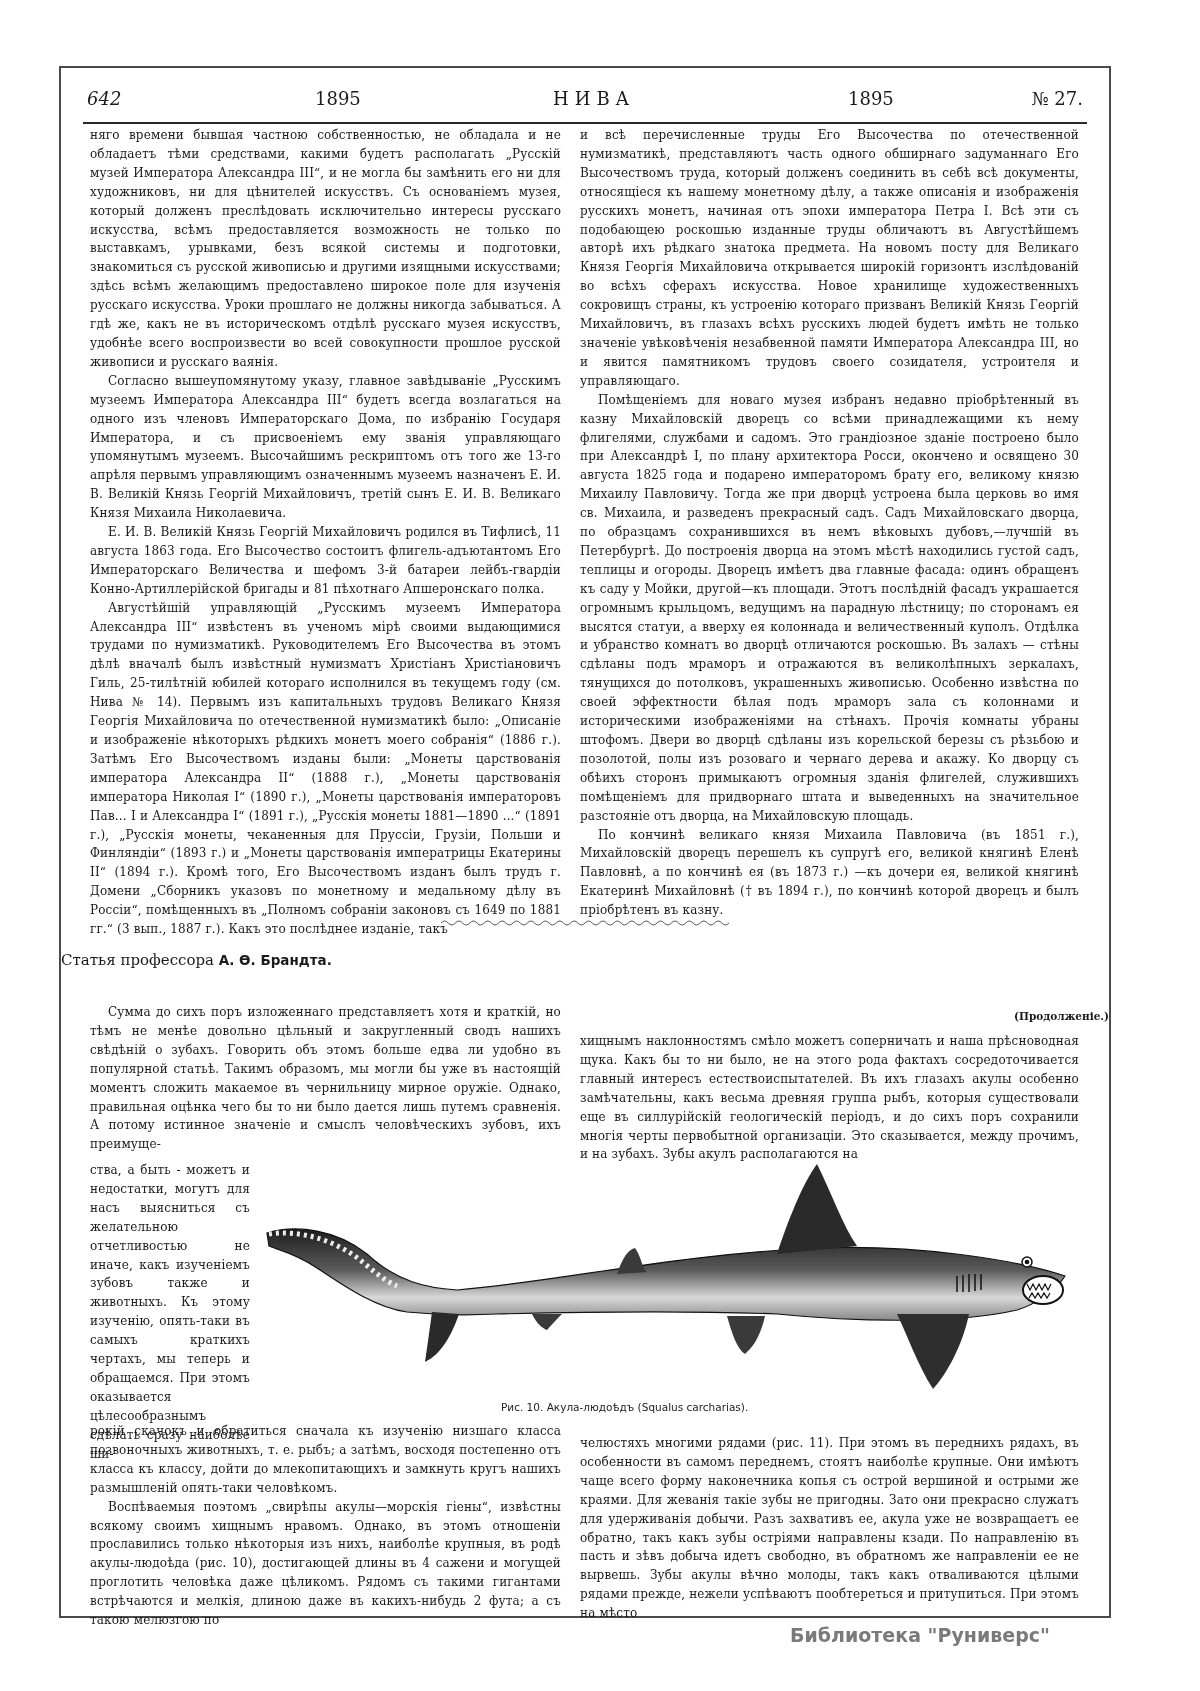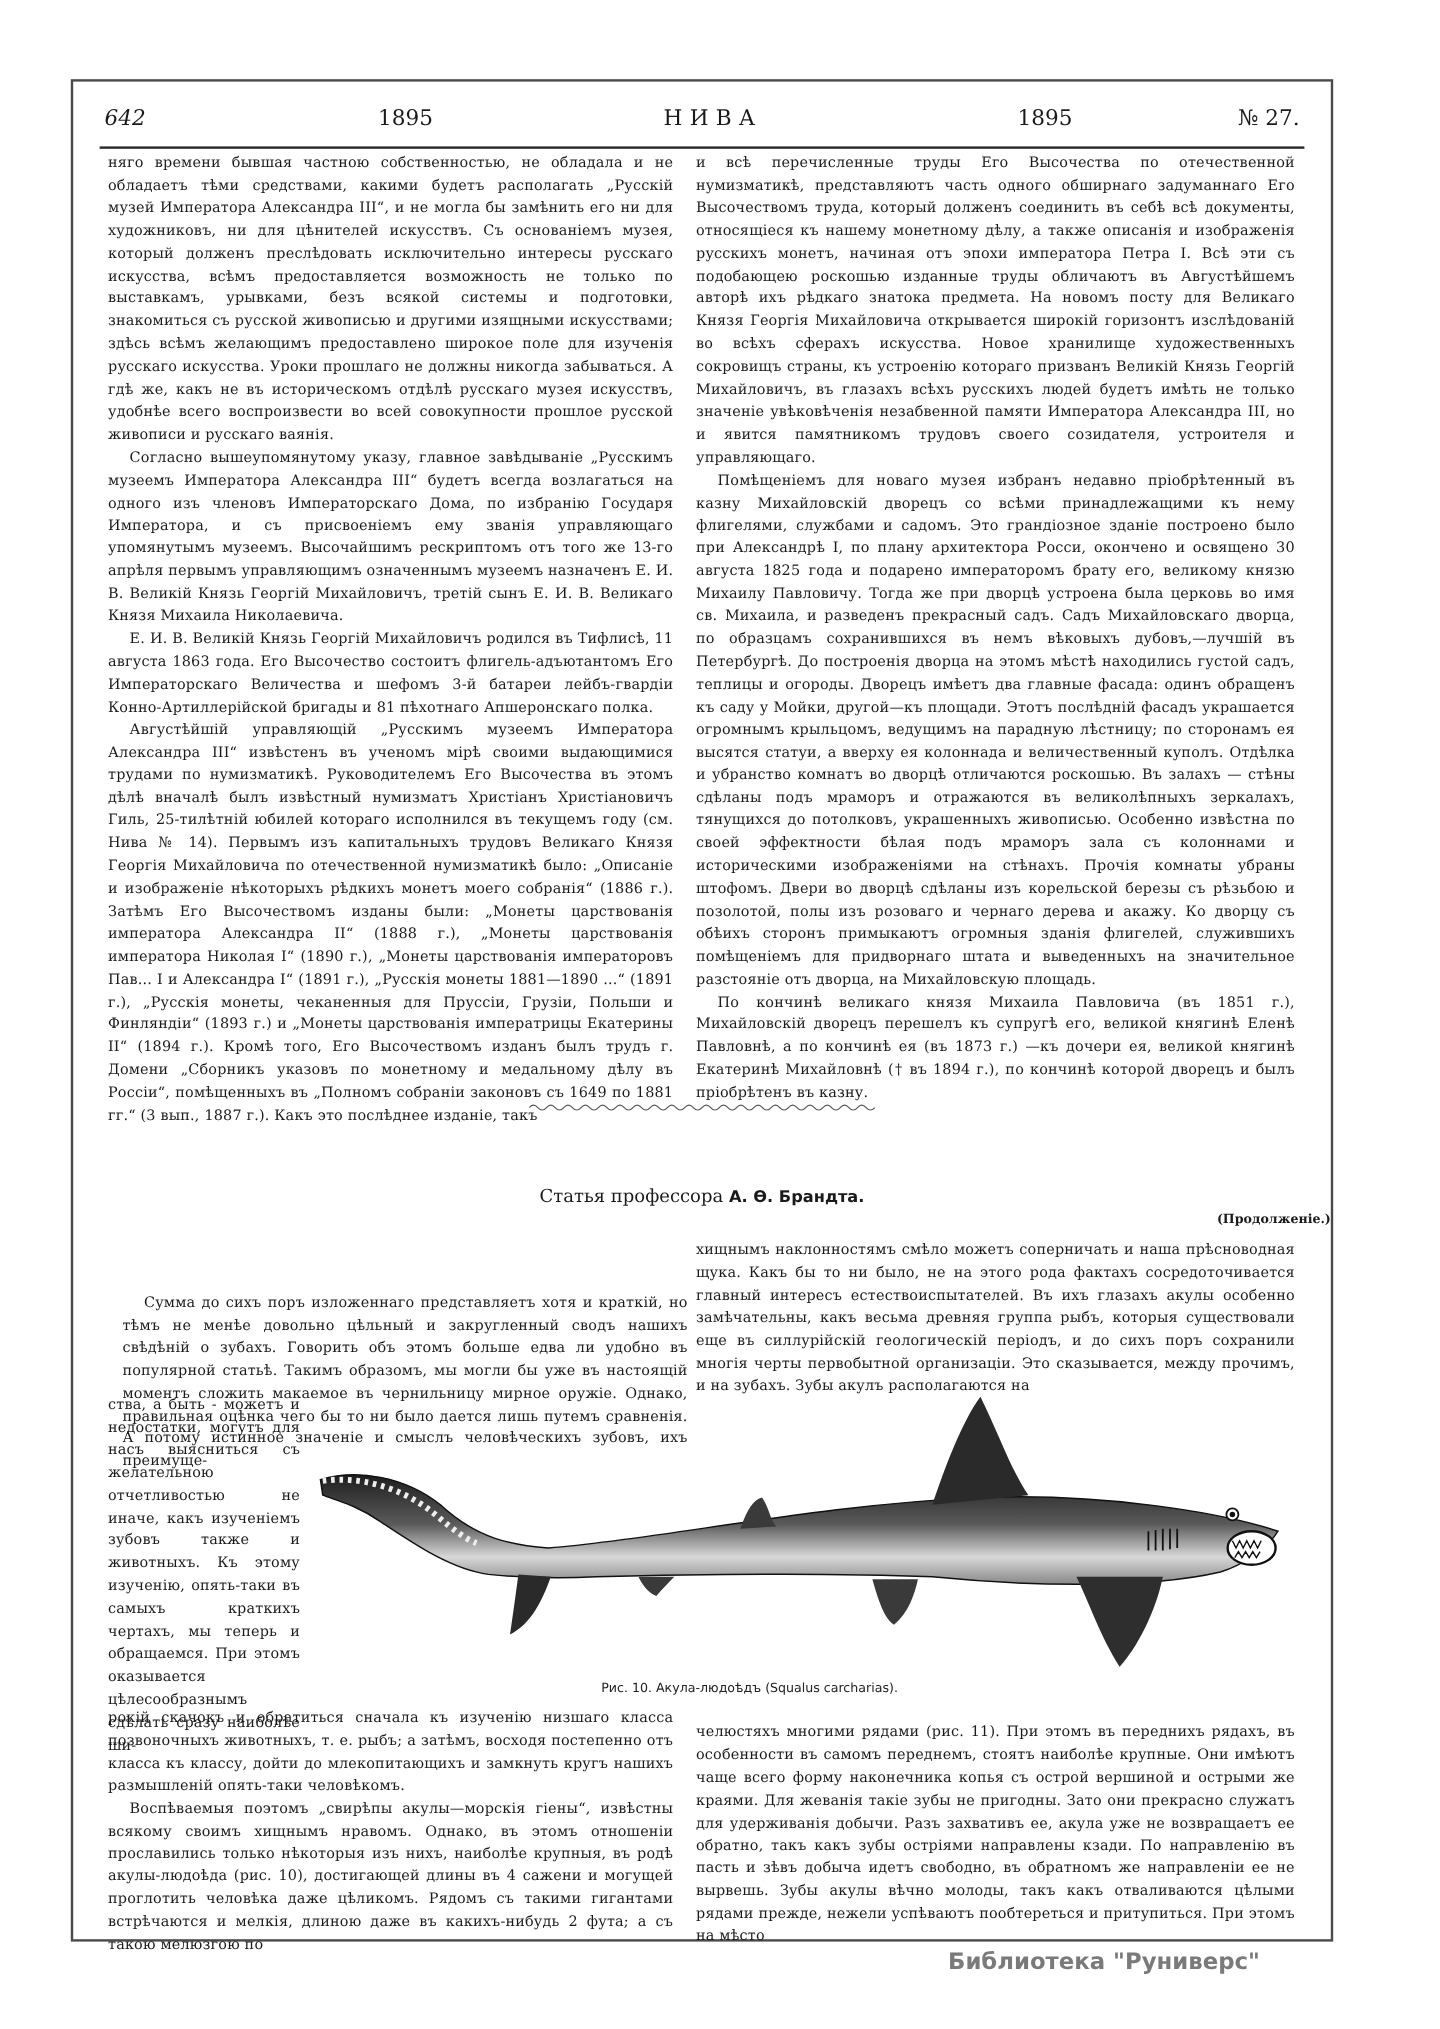--- a/index.html
+++ b/index.html
@@ -15,24 +15,24 @@
     .rule { position:absolute; left:22px; right:22px; top:54px; height:2px; background:#2a2a2a; }
     .col { position:absolute; font-size:12px; line-height:18.9px; text-align:justify;
       letter-spacing:0.15px; }
     .col p { margin:0; text-indent:0; }
     .col p.ind { text-indent:18px; }
     .c1 { left:29px; top:58px; width:471px; }
     .c2 { left:519px; top:58px; width:499px; }
     .wavy { position:absolute; left:380px; top:851px; width:290px; height:8px; }
     .art-title { position:absolute; left:0; right:0; top:868px; text-align:center;
       font-size:38px; letter-spacing:14px; }
-    .byline { position:absolute; left:0; right:0; top:920px; text-align:center; font-size:15px; }
+    .byline { position:absolute; left:0; right:0; top:883px; font-size:15px; }
     .byline b { font-family:"DejaVu Sans","Liberation Sans",sans-serif; font-weight:bold; font-size:13.5px; }
     .contd { position:absolute; left:0; right:0; top:942px; text-align:right; font-size:10.5px; font-weight:bold; }
-    .c3 { left:29px; top:1008px; width:471px;margin-left:12px; }
+    .c3 { left:29px; top:935px; width:471px; }
     .c4 { left:519px; top:964px; width:499px; }
     .c3n { left:29px; top:1093px; width:160px; }
     .c5 { left:29px; top:1354px; width:471px; }
     .c6 { left:519px; top:1354px; width:499px;margin-top:12px; }
     .fig { position:absolute; left:196px; top:1096px; width:810px; height:228px; }
     .caption { position:absolute; left:440px; top:1333px; font-size:10.5px;
       font-family:"DejaVu Sans","Liberation Sans",sans-serif; font-weight:normal; color:#222; }
     .watermark { position:absolute; left:790px; top:1624px; font-size:19px;
       font-family:"DejaVu Sans","Liberation Sans",sans-serif; font-weight:bold; color:#7a7a7a; }
   </style>

